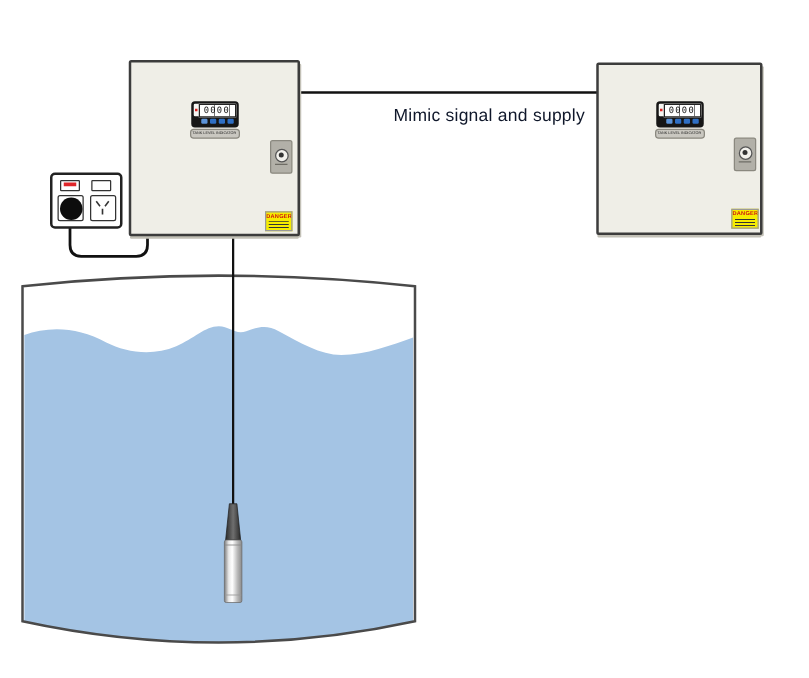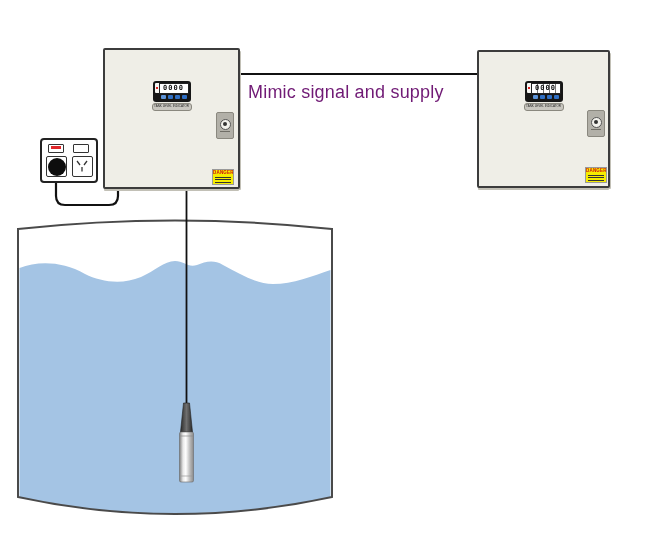--- a/index.html
+++ b/index.html
@@ -26,21 +26,21 @@
   }
   .panel--left .display{top:31px;}
   .panel--right .display{top:29px;}
   .display-inner{
     position:relative;width:100%;height:10px;background:#f5f5f2;border-radius:1px;
     display:flex;align-items:center;
   }
   .display-led{width:2px;height:2px;background:#d22;margin:0 1px 0 1px;flex:none;}
   .display-digits{
     flex:1;height:9px;background:#ffffff;border:0.5px solid #222;
-    font-family:"DejaVu Sans Mono", monospace;font-size:7px;font-weight:bold;
+    font-family:"DejaVu Sans Mono", monospace;font-size:7px;font-weight:normal;
     line-height:8px;text-align:center;letter-spacing:1px;color:#111;
     background-image:repeating-linear-gradient(90deg, transparent 0 5.5px, #777 5.5px 6px);
     overflow:hidden;
   }
   .display-buttons{display:flex;gap:2px;justify-content:flex-end;margin-top:2px;padding-right:2px;}
   .display-buttons span{width:5px;height:4px;background:#2f6fc4;border-radius:1px;}
   .display-buttons span:first-child{background:#5c93d8;}
 
   .name-label{
     position:absolute;left:50%;transform:translateX(-50%);
@@ -90,21 +90,21 @@
   .socket--left{left:4px;}
   .socket--right{left:30px;}
   .plug{
     position:absolute;left:50%;top:50%;transform:translate(-50%,-50%);
     width:18px;height:18px;border-radius:50%;background:#0d0d0d;
   }
 
   
   .annotation{
     position:absolute;left:248px;top:83px;width:220px;z-index:2;
-    text-align:left;color:#701a75;font-size:18px;line-height:18px;letter-spacing:0.2px;
+    text-align:right;color:#0f172a;font-size:14px;line-height:18px;letter-spacing:0.2px;
   }
 </style>
 </head>
 <body>
 
 <div id="canvas">
 
   <svg width="647" height="542" viewBox="0 0 647 542">
     <defs>
       <linearGradient id="probeBody" x1="0" y1="0" x2="1" y2="0">

